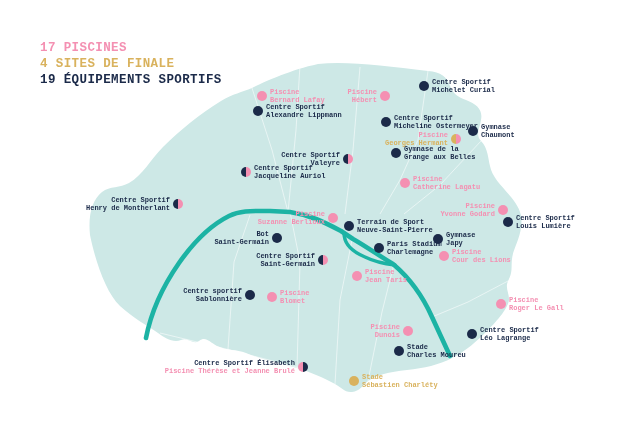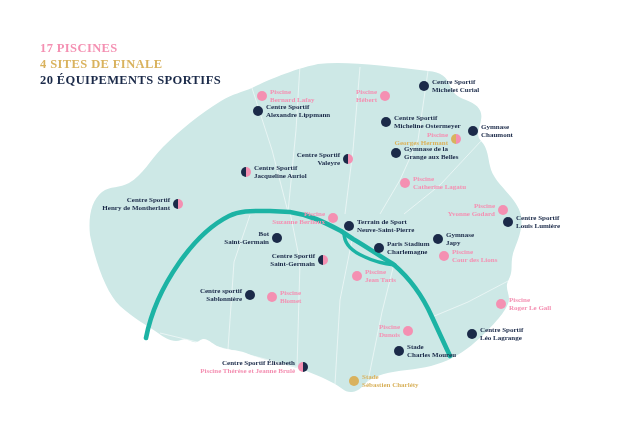--- a/index.html
+++ b/index.html
@@ -1,18 +1,18 @@
 <!DOCTYPE html>
 <html><head>
 <meta charset="utf-8">
 <style>
   html,body{margin:0;padding:0;background:#ffffff;}
   .canvas{
     position:relative;width:624px;height:441px;background:#ffffff;overflow:hidden;
-    font-family:Liberation Serif, serif;
+    font-family:Liberation Mono, monospace;
   }
   .map-svg{position:absolute;left:0;top:0;}
   .title-block{position:absolute;left:40px;top:40px;line-height:16px;
     font-size:12.5px;font-weight:800;letter-spacing:.4px;white-space:nowrap;}
   .t-pink{color:#F490B2;}
   .t-gold{color:#D9B25D;}
   .t-navy{color:#1B2A49;}
   .markers-layer{position:absolute;left:0;top:0;width:100%;height:100%;}
   .marker{position:absolute;width:0;height:0;}
   .dot{
@@ -93,21 +93,21 @@
            L 450,356"></path>
       <path stroke-width="3.4" d="M 344,233
            C 344,245 353,252 365,257
            C 375,262 386,264 395,265"></path>
     </g>
   </svg>
 
   <div class="title-block">
     <div class="t-pink">17 PISCINES</div>
     <div class="t-gold">4 SITES DE FINALE</div>
-    <div class="t-navy">20 ÉQUIPEMENTS SPORTIFS</div>
+    <div class="t-navy">19 ÉQUIPEMENTS SPORTIFS</div>
   </div>
 
   <div class="markers-layer">
       <div class="marker" style="left: 262px; top: 96px;">
       <span class="dot" style="background: rgb(244, 144, 178);"></span>
       <div class="marker-label right">
           <div style="color: rgb(244, 144, 178);">Piscine</div>
           <div style="color: rgb(244, 144, 178);">Bernard Lafay</div>
         </div>
     </div>

